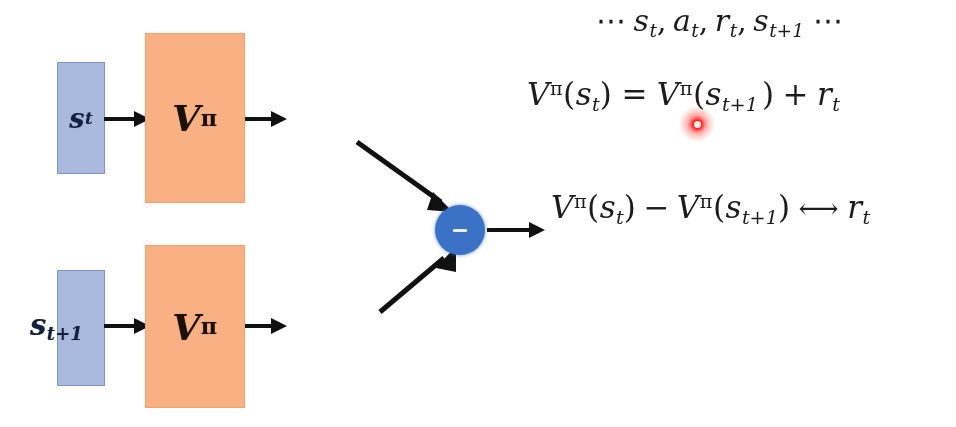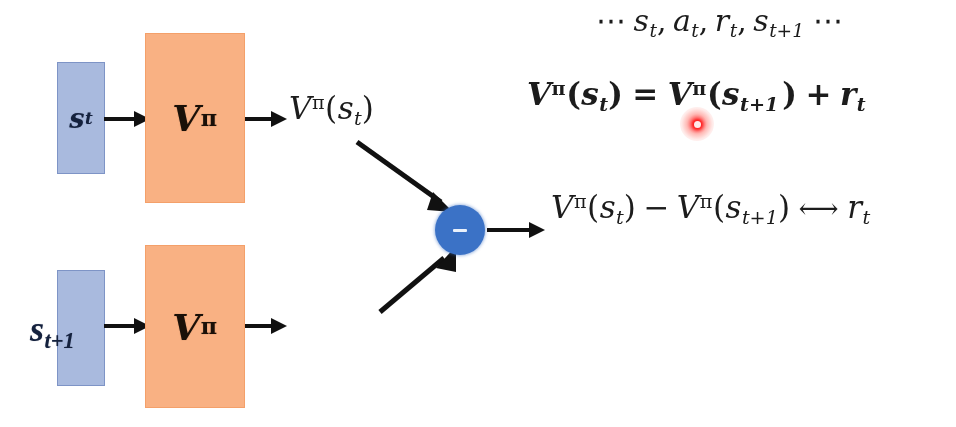--- a/index.html
+++ b/index.html
@@ -145,31 +145,28 @@
   <div class="box-label math" style="left:145px; top:33px; width:100px; height:170px; font-size:36px;">
     <span>V</span>
       <span class="sup">π</span>
   </div>
 
   <svg class="arrow-svg" style="left:245px; top:108px;" width="44" height="22" viewBox="0 0 44 22">
     <line x1="0" y1="11" x2="28" y2="11" stroke="#111111" stroke-width="4"></line>
     <polygon points="26,3 42,11 26,19" fill="#111111"></polygon>
   </svg>
 
-  <div class="math" style="left:289px; top:93px; font-size:31px;">
-    <span>V</span><span class="sup">π</span><span class="paren">(</span><span>s</span><span class="sub">t</span><span class="paren">)</span>
-  </div>
 
   <svg class="arrow-svg" style="left:355px; top:140px;" width="110" height="80" viewBox="0 0 110 80">
     <line x1="2" y1="2" x2="86" y2="62" stroke="#111111" stroke-width="5"></line>
     <polygon points="78,52 98,72 72,70" fill="#111111"></polygon>
   </svg>
 
   <div class="state-box" style="left:57px; top:270px; width:48px; height:116px;"></div>
-  <div class="math state-label" style="left:30px; top:311px; font-size:36px; font-weight:700;font-family:Liberation Serif, serif;">
+  <div class="math state-label" style="left:30px; top:311px; font-size:29px; font-weight:700;">
     <span>s</span><span class="sub">t+1</span>
   </div>
 
   <svg class="arrow-svg" style="left:104px; top:315px;" width="48" height="22" viewBox="0 0 48 22">
     <line x1="0" y1="11" x2="32" y2="11" stroke="#111111" stroke-width="4"></line>
     <polygon points="30,3 46,11 30,19" fill="#111111"></polygon>
   </svg>
 
   <div class="value-box" style="left:145px; top:245px; width:100px; height:163px;"></div>
   <div class="box-label math" style="left:145px; top:245px; width:100px; height:163px; font-size:36px;">
@@ -198,19 +195,19 @@
   </svg>
 
   <div class="math" style="left:551px; top:192px; font-size:31px;">
     <span>V</span><span class="sup">π</span><span class="paren">(</span><span>s</span><span class="sub">t</span><span class="paren">)</span><span class="up" style="padding:0 7px;">−</span><span>V</span><span class="sup">π</span><span class="paren">(</span><span>s</span><span class="sub">t+1</span><span class="paren">)</span><span class="up" style="padding:0 8px; font-size:28px;">⟷</span><span>r</span><span class="sub">t</span>
   </div>
 
   <div class="math" style="left:584px; top:6px; font-size:30px;margin-left:12px;">
     <span class="up">⋯</span><span style="padding-left:7px;">s</span><span class="sub">t</span><span class="up" style="padding-right:6px;">,</span><span>a</span><span class="sub">t</span><span class="up" style="padding-right:6px;">,</span><span>r</span><span class="sub">t</span><span class="up" style="padding-right:6px;">,</span><span>s</span><span class="sub">t+1</span><span class="up" style="padding-left:9px;">⋯</span>
   </div>
 
-  <div class="math" style="left:527px; top:79px; font-size:31px;font-weight:bold;">
+  <div class="math" style="left:527px; top:79px; font-size:31px;">
     <span>V</span><span class="sup">π</span><span class="paren">(</span><span>s</span><span class="sub">t</span><span class="paren">)</span><span class="up" style="padding:0 9px;">=</span><span>V</span><span class="sup">π</span><span class="paren">(</span><span>s</span><span class="sub">t+1</span><span class="paren" style="padding-left:4px;">)</span><span class="up" style="padding:0 8px;">+</span><span>r</span><span class="sub">t</span>
   </div>
 
   <div class="laser" style="left:680px; top:107px;"></div>
 
 </div>
 
 </body></html>

